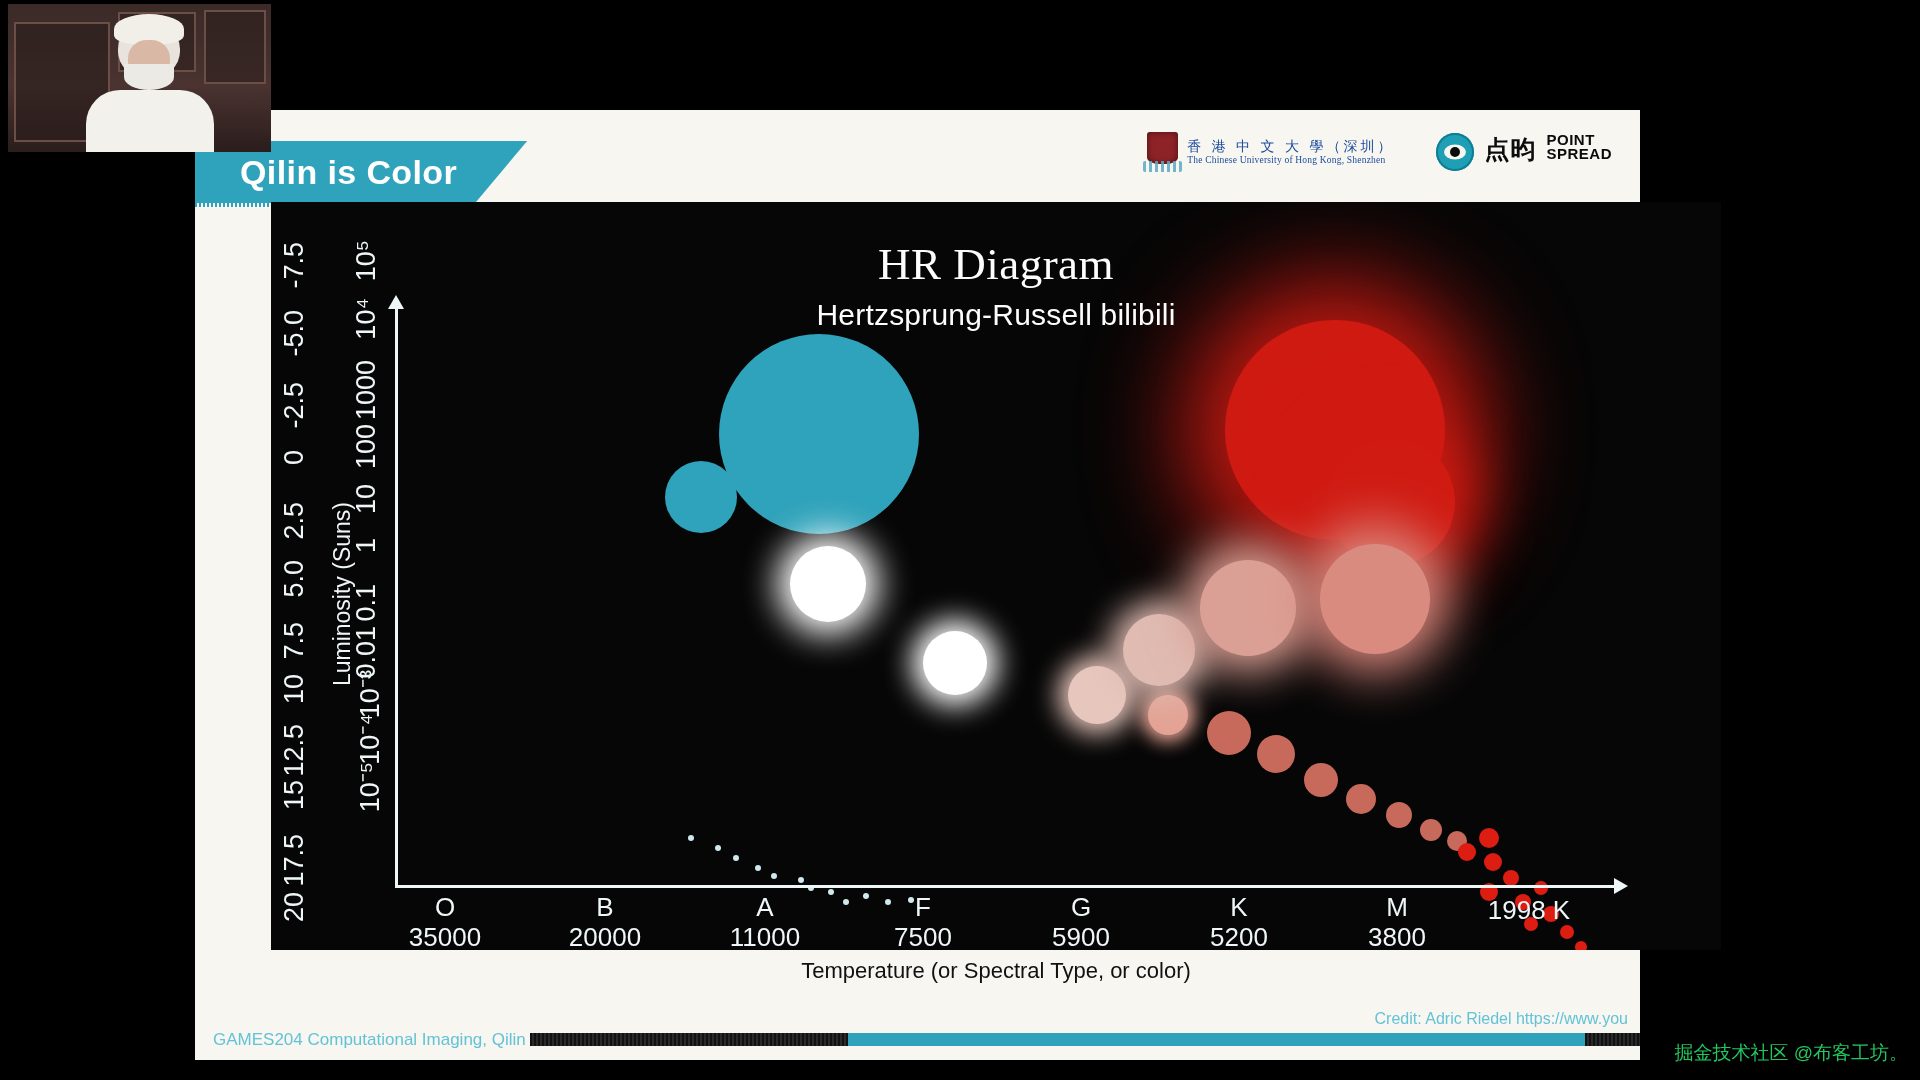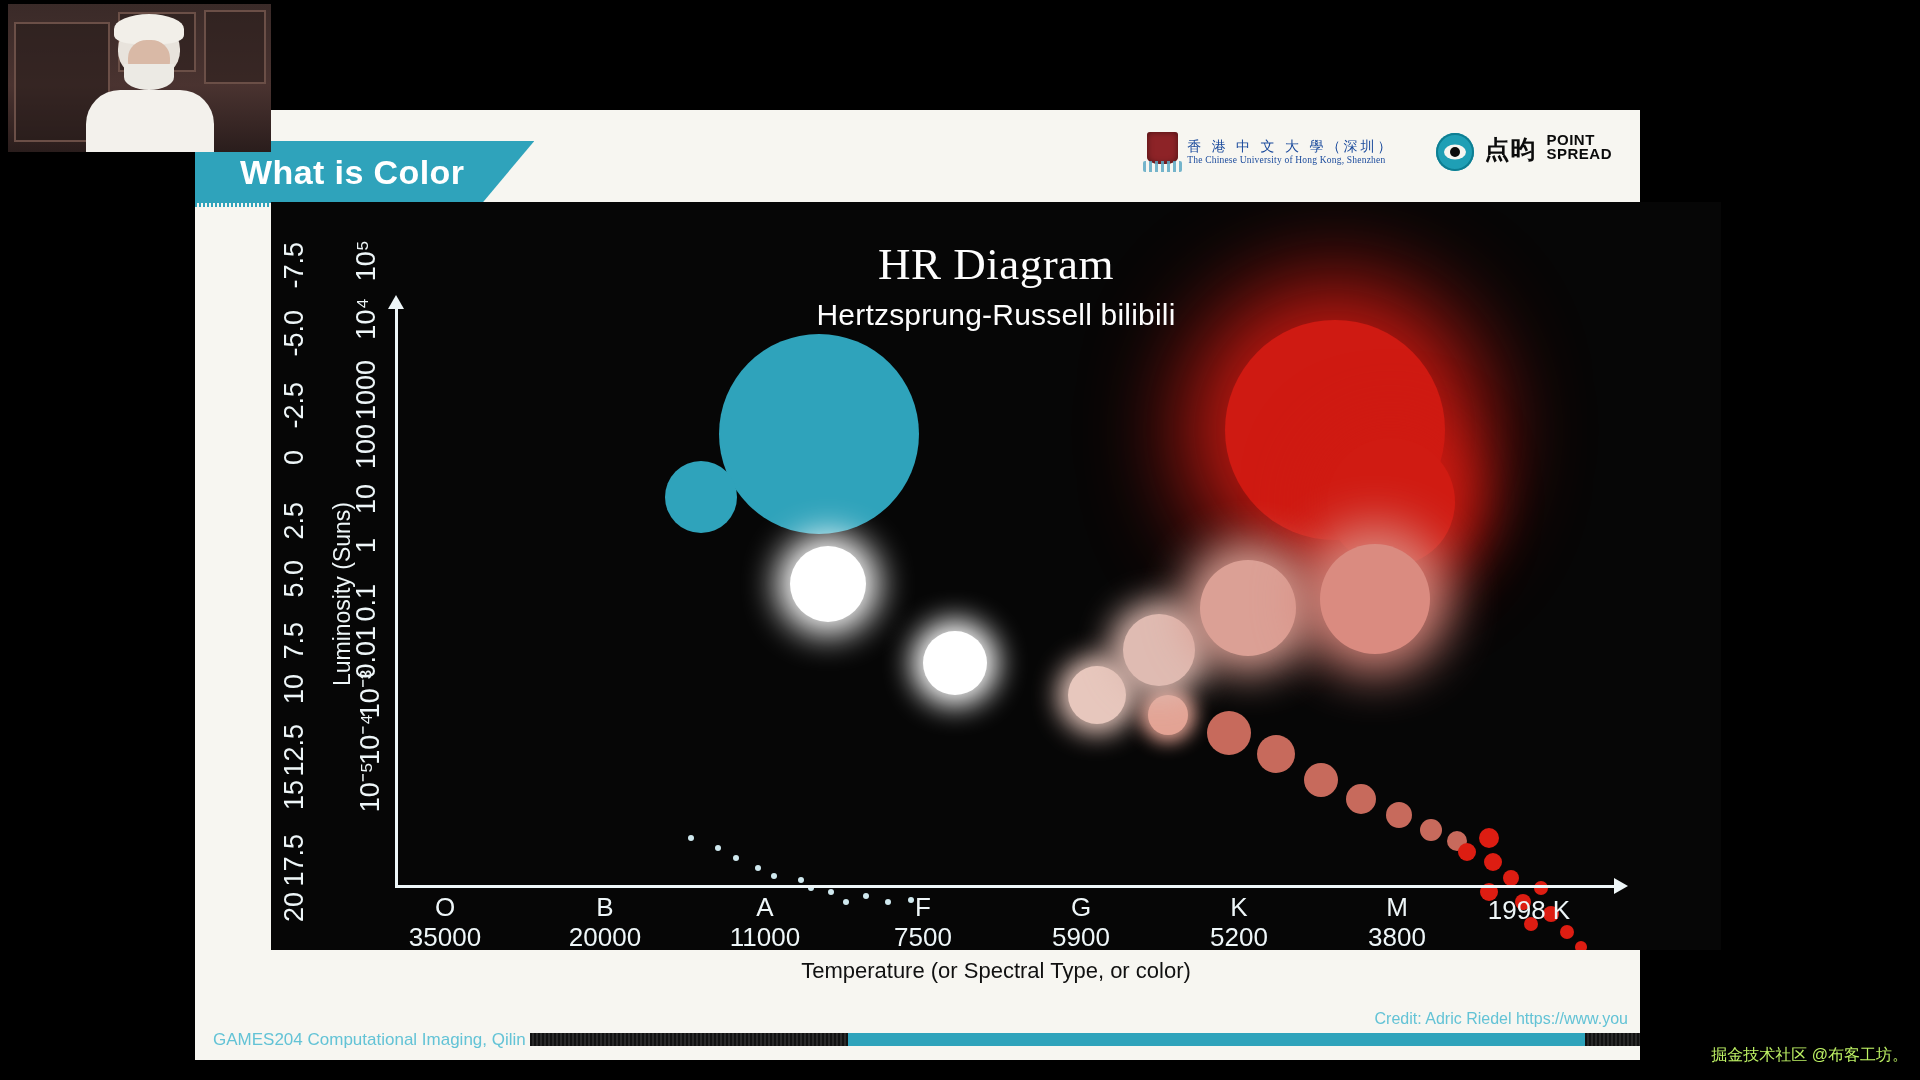--- a/index.html
+++ b/index.html
@@ -172,21 +172,21 @@
 
   .wm {
     position:absolute; left: 22px; top: 38px; display:flex; align-items:center; gap:16px;
     z-index: 30;
   }
   .wm-text { color:#b9dfe8; font-size: 31px; font-weight: bold; letter-spacing:.5px; }
   .bili-logo { color:#b9dfe8; font-size:48px; font-weight:bold; letter-spacing:-2px;
                font-family:"DejaVu Sans", sans-serif; }
 
   .wm2 {
-    position:absolute; right: 12px; bottom: 14px; color:#bef264; font-size:16px;
+    position:absolute; right: 12px; bottom: 14px; color:#22c55e; font-size:19px;
     z-index: 30;
   }
 </style>
 </head>
 <body>
 
 <div id="stage">
 
   <div class="slide">
 
@@ -205,21 +205,21 @@
         <div class="psp-eye"></div>
         <div class="psp-cn">点昀</div>
         <div class="psp-en">
           <div>POINT</div>
           <div>SPREAD</div>
         </div>
       </div>
     </div>
 
     <div class="banner">
-      <div class="banner-title">What is Color</div>
+      <div class="banner-title">Qilin is Color</div>
     </div>
     <div class="banner-underline"></div>
 
     <div class="figure">
 
       <div id="stars">
           <div class="star" style="left: 1064px; top: 228px; width: 220px; height: 220px; background: rgb(207, 26, 18); box-shadow: rgb(207, 26, 18) 0px 0px 99px 39px;"></div>
           <div class="star" style="left: 1120px; top: 300px; width: 128px; height: 128px; background: rgb(208, 27, 18); box-shadow: rgb(208, 27, 18) 0px 0px 58px 22px;"></div>
           <div class="star" style="left: 548px; top: 232px; width: 200px; height: 200px; background: rgb(47, 163, 187);"></div>
           <div class="star" style="left: 430px; top: 295px; width: 72px; height: 72px; background: rgb(47, 163, 187);"></div>

